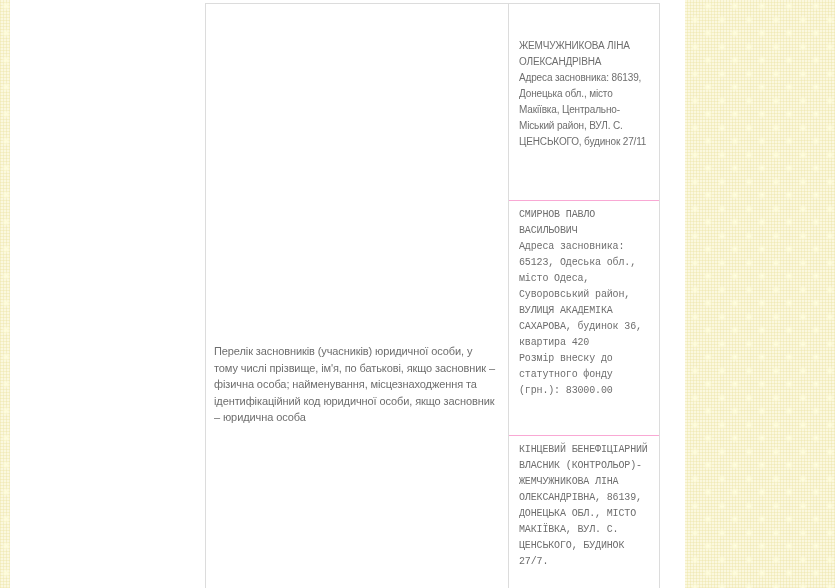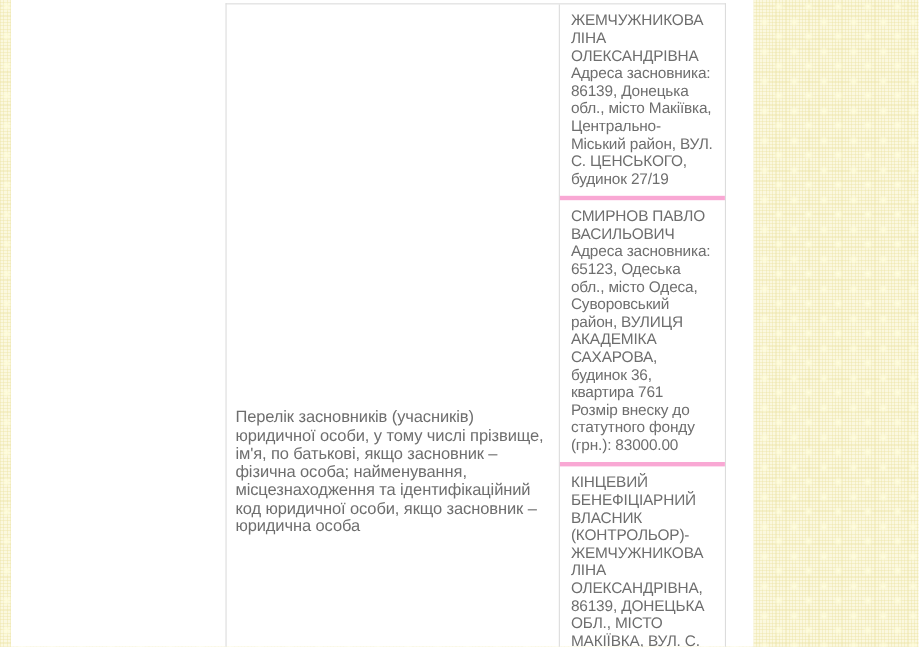--- a/index.html
+++ b/index.html
@@ -40,37 +40,38 @@
   .cell-label {
     width: 303px;
     min-width: 303px;
     border-right: 1px solid #dcdcdc;
     display: flex;
     align-items: center;
     padding: 6px 10px 6px 8px;
   }
 
   .cell-label p {
-    font-size: 15px;
+    font-size: 11px;
     line-height: 16.5px;
     letter-spacing: -0.1px;
   }
 
   .cell-value {
     flex: 1 1 auto;
   }
 
   .founder-block {
     padding: 6px 9px 8px 10px;
-    font-size: 14px;
+    font-size: 10px;
     line-height: 16px;
     letter-spacing: -0.15px;
+    margin-top: 28px;
   }
 
-  .founder-block + .founder-block { border-top: 4px solid #f9a8d4; }
+  .founder-block + .founder-block { border-top: 1px solid #f9a8d4; font-family: Liberation Mono, monospace; }
 
   .founder-block.b1 { min-height: 140px; }
   .founder-block.b2 { min-height: 141px; }
   .founder-block.b3 { min-height: 127px; }
 
   .founder-block p { margin: 0; }
 </style>
 </head>
 <body>
 
@@ -79,31 +80,31 @@
   <div class="record-table">
 
     <div class="cell-label">
       <p>Перелік засновників (учасників) юридичної особи, у тому числі прізвище, ім'я, по батькові, якщо засновник – фізична особа; найменування, місцезнаходження та ідентифікаційний код юридичної особи, якщо засновник – юридична особа</p>
     </div>
 
     <div class="cell-value">
 
       <div class="founder-block b1">
         <p>ЖЕМЧУЖНИКОВА ЛІНА ОЛЕКСАНДРІВНА</p>
-        <p>Адреса засновника: 86139, Донецька обл., місто Макіївка, Центрально-Міський район, ВУЛ. С. ЦЕНСЬКОГО, будинок 27/19</p>
+        <p>Адреса засновника: 86139, Донецька обл., місто Макіївка, Центрально-Міський район, ВУЛ. С. ЦЕНСЬКОГО, будинок 27/11</p>
       </div>
 
       <div class="founder-block b2">
         <p>СМИРНОВ ПАВЛО ВАСИЛЬОВИЧ</p>
-        <p>Адреса засновника: 65123, Одеська обл., місто Одеса, Суворовський район, ВУЛИЦЯ АКАДЕМІКА САХАРОВА, будинок 36, квартира 761</p>
+        <p>Адреса засновника: 65123, Одеська обл., місто Одеса, Суворовський район, ВУЛИЦЯ АКАДЕМІКА САХАРОВА, будинок 36, квартира 420</p>
         <p>Розмір внеску до статутного фонду (грн.): 83000.00</p>
       </div>
 
       <div class="founder-block b3">
-        <p>КІНЦЕВИЙ БЕНЕФІЦІАРНИЙ ВЛАСНИК (КОНТРОЛЬОР)- ЖЕМЧУЖНИКОВА ЛІНА ОЛЕКСАНДРІВНА, 86139, ДОНЕЦЬКА ОБЛ., МІСТО МАКІЇВКА, ВУЛ. С. ЦЕНСЬКОГО, БУДИНОК 27/11.</p>
+        <p>КІНЦЕВИЙ БЕНЕФІЦІАРНИЙ ВЛАСНИК (КОНТРОЛЬОР)- ЖЕМЧУЖНИКОВА ЛІНА ОЛЕКСАНДРІВНА, 86139, ДОНЕЦЬКА ОБЛ., МІСТО МАКІЇВКА, ВУЛ. С. ЦЕНСЬКОГО, БУДИНОК 27/7.</p>
       </div>
 
       <div class="founder-block b4">
         <p>КІНЦЕВИЙ БЕНЕФІЦІАРНИЙ ВЛАСНИК (КОНТРОЛЬОР)- СМИРНОВ ПАВЛО ВАСИЛЬОВИЧ, 65123, ОДЕСЬКА ОБЛ., МІСТО ОДЕСА, ВУЛИЦЯ АКАДЕМІКА САХАРОВА, БУДИНОК 36, КВАРТИРА 485.</p>
       </div>
 
     </div>
   </div>
 </div>
 

